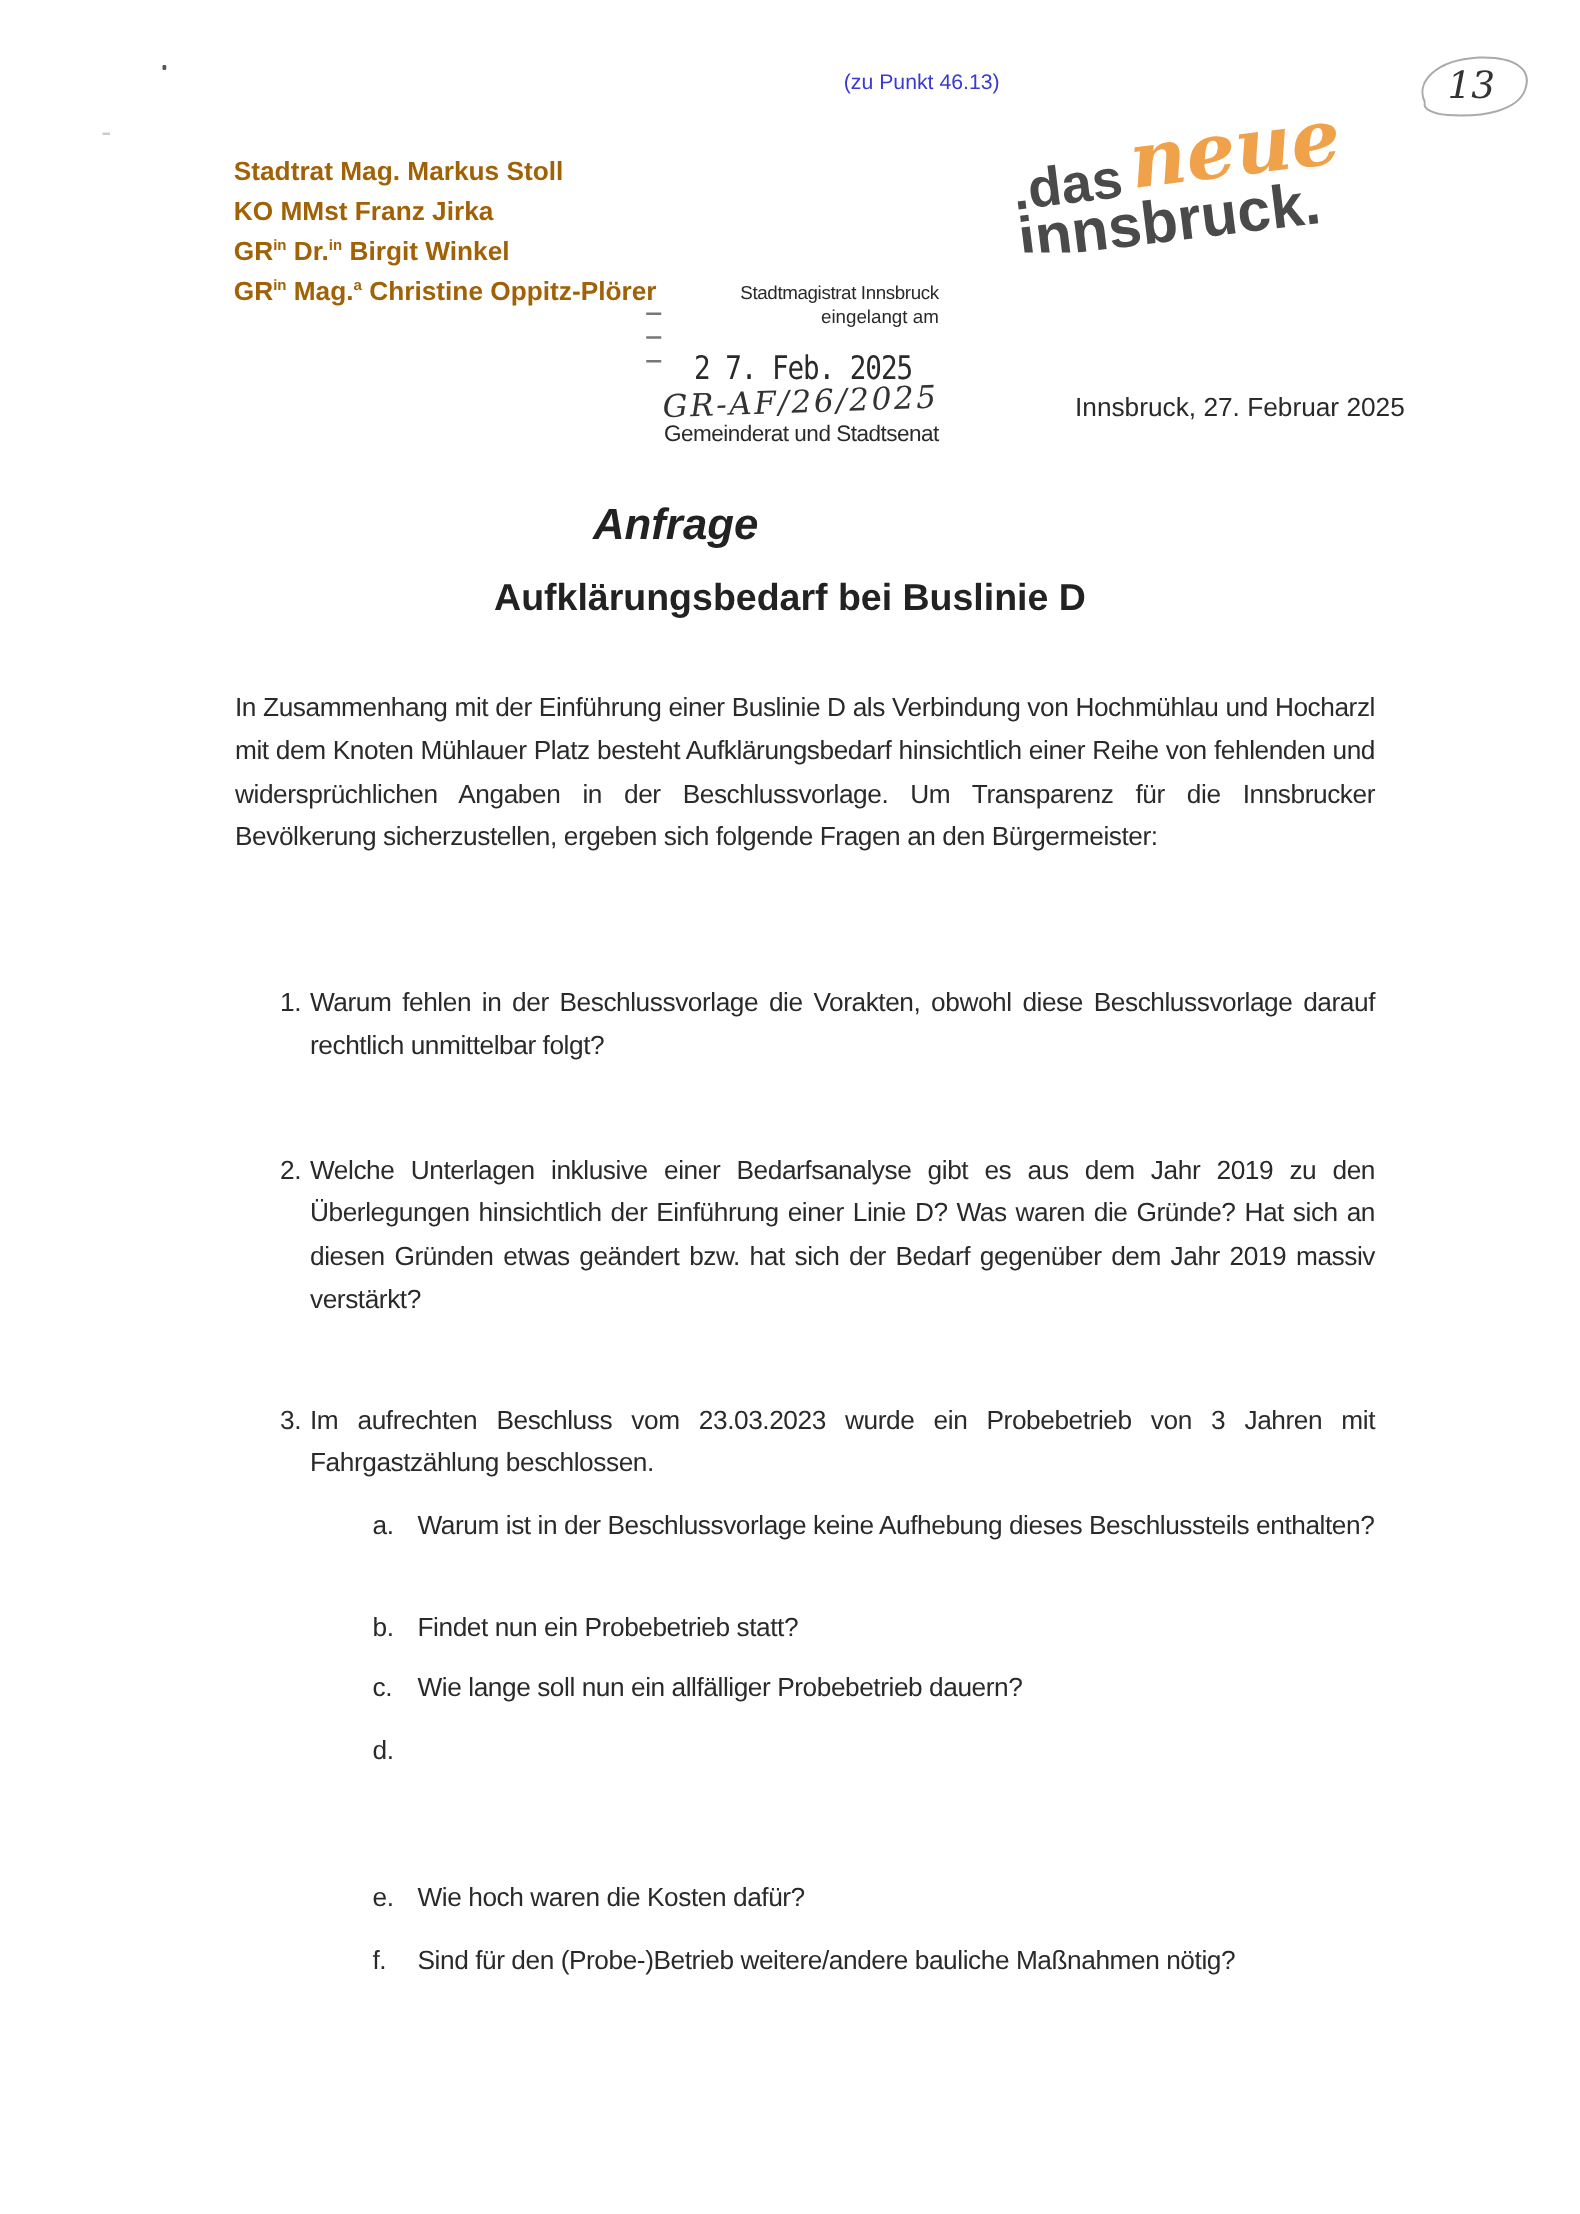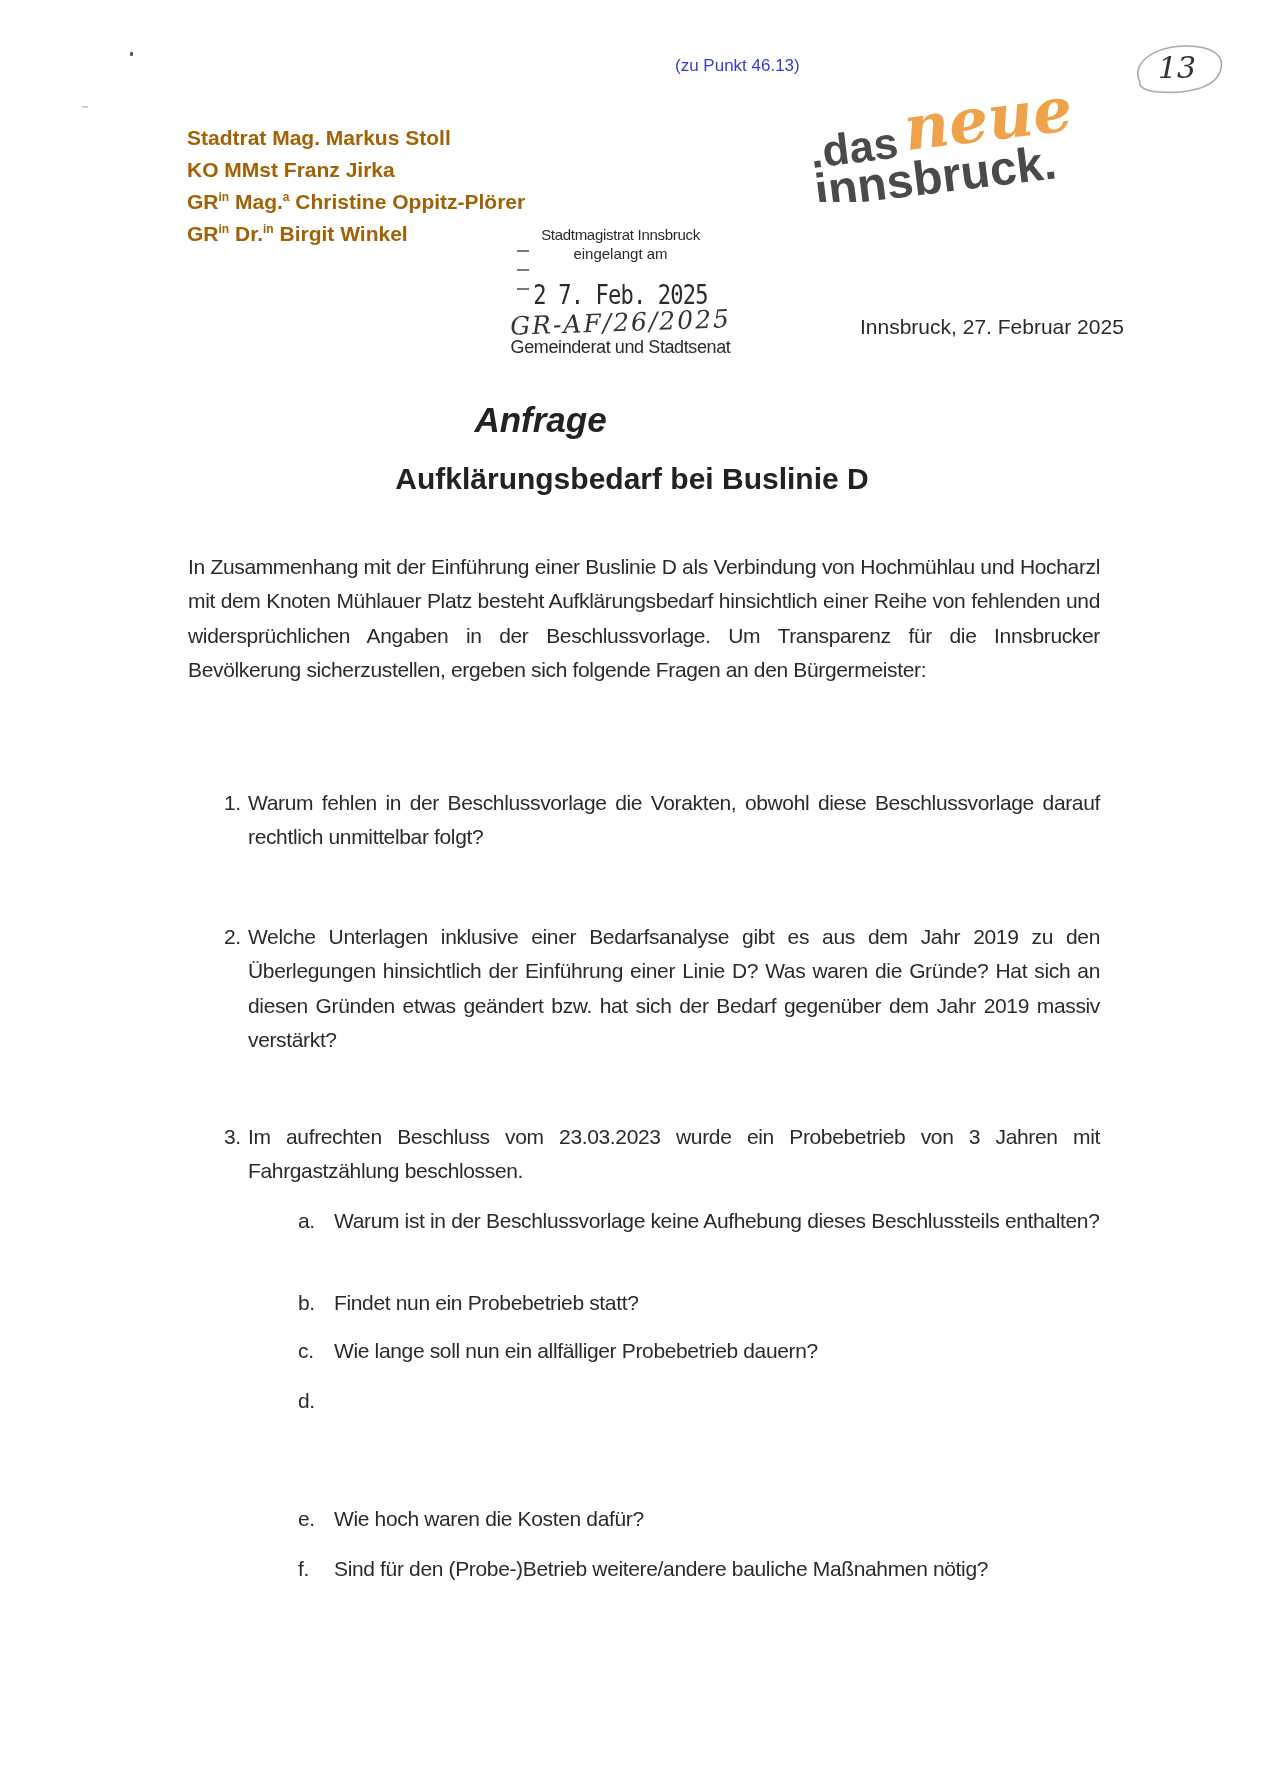--- a/index.html
+++ b/index.html
@@ -11,21 +11,21 @@
   .page-num svg { width:100%; height:100%; }
   .logo { left:808px; top:82px; width:300px; height:120px; }
   .logo svg { width:100%; height:100%; }
   .speck1 { left:130px; top:52px; width:3px; height:4px; background:#555; border-radius:1px; }
   .speck2 { left:82px; top:106px; width:6px; height:2px; background:#ccc; }
 
   .signers { left:187px; top:122px; font-size:21px; font-weight:bold; line-height:32px; color:#a16207; }
   .signers div { white-space:nowrap; }
   .signers sup { font-size:12px; vertical-align:8px; line-height:0; }
 
-  .stamp { left:478px; top:225px; width:285px; text-align:center; font-family:"Liberation Sans Narrow","Liberation Sans", sans-serif; color:#2a2a2a; }
+  .stamp { left:466px; top:225px; width:285px; text-align:right; font-family:"Liberation Sans Narrow","Liberation Sans", sans-serif; color:#2a2a2a; }
   .stamp .s1 { font-size:15px; line-height:19px; letter-spacing:-0.3px; }
   .stamp .s2 { font-size:15px; line-height:19px; }
   .stamp .sdate { font-family:"DejaVu Sans Mono", monospace; font-size:26px; margin-top:17px; letter-spacing:-1px; transform:scaleX(0.85); }
   .stamp .shand { font-family:"DejaVu Serif", serif; font-style:italic; font-size:25px; letter-spacing:2px; line-height:26px; color:#333; transform:rotate(-2deg); }
   .stamp .s3 { font-size:18px; line-height:22px; letter-spacing:-0.4px; }
   .stamp-ticks { left:517px; top:250px; }
   .stamp-ticks div { width:12px; height:2px; background:#777; margin-bottom:17px; }
 
   .place-date { left:818px; top:315px; font-size:21px; color:#2a2a2a;margin-left:42px; }
 
@@ -62,22 +62,22 @@
       <text x="2" y="68" font-family="Liberation Sans, sans-serif" font-weight="bold" font-size="44" fill="#4a4a4a">.das</text>
       <text x="98" y="62" font-family="DejaVu Serif, serif" font-style="italic" font-weight="bold" font-size="62" fill="#f0a24a">neue</text>
       <text x="2" y="108" font-family="Liberation Sans, sans-serif" font-weight="bold" font-size="48" fill="#4a4a4a">innsbruck.</text>
     </g>
   </svg>
 </div>
 
 <div class="abs signers">
   <div><span>Stadtrat Mag. Markus Stoll</span></div>
   <div><span>KO MMst Franz Jirka</span></div>
+  <div><span>GR</span><sup>in</sup><span> Dr.</span><sup>in</sup><span> Birgit Winkel</span></div>
   <div><span>GR</span><sup>in</sup><span> Mag.</span><sup>a</sup><span> Christine Oppitz-Plörer</span></div>
-  <div><span>GR</span><sup>in</sup><span> Dr.</span><sup>in</sup><span> Birgit Winkel</span></div>
 </div>
 
 <div class="abs stamp-ticks">
     <div></div>
     <div></div>
     <div></div>
   </div>
 
 <div class="abs stamp">
   <div class="s1">Stadtmagistrat Innsbruck</div>

